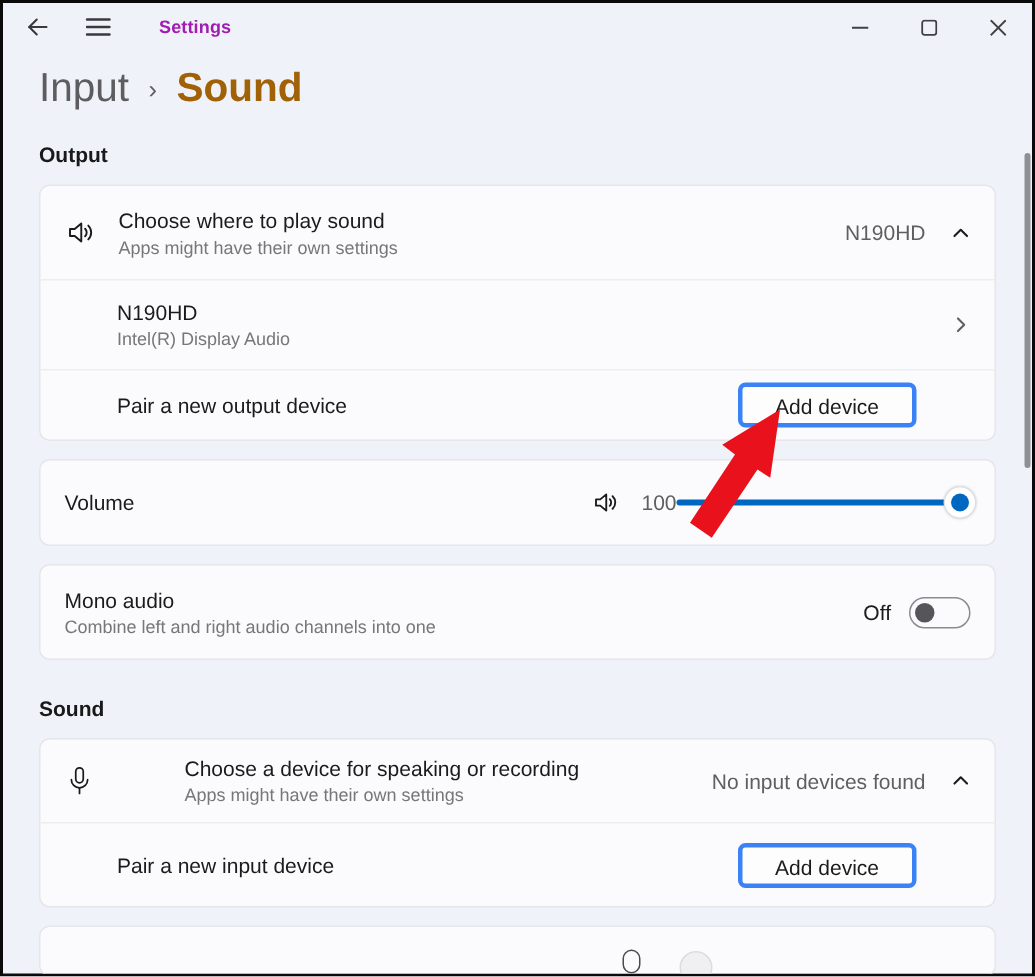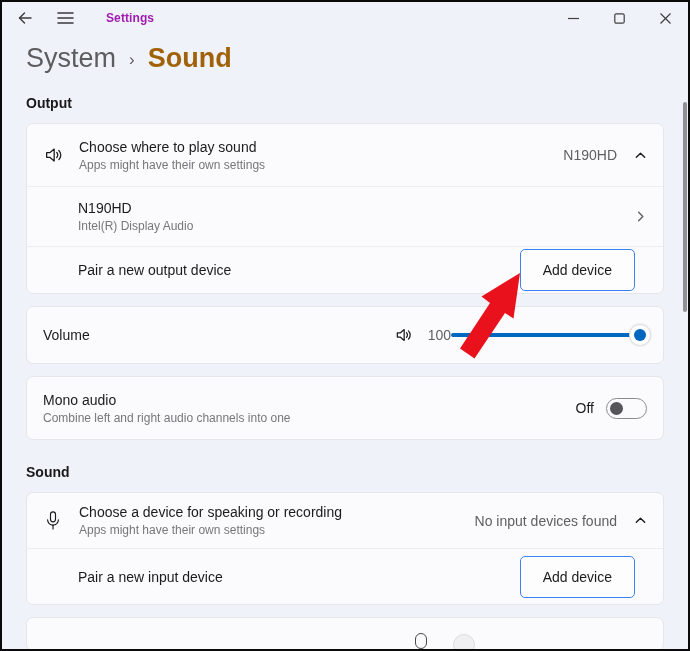--- a/index.html
+++ b/index.html
@@ -37,28 +37,28 @@
   .row-text .s { font-size:12px; color:#77777a; margin-top:3px; }
   .row-right { margin-left:auto; display:flex; align-items:center; }
   .right-value { font-size:14px; color:#5f5f61; }
   .chev { margin-left:17px; display:flex; }
 
   .row-main1 { height:62px; }
   .row-device { height:60px; padding-left:51px; }
   .row-pair { height:47px; padding-left:51px; }
   .row-volume { height:56px; }
   .row-mono { height:62px; }
-  .row-input1 { height:55px; }
+  .row-input1 { height:55px;gap:44px; }
   .row-pair-in { height:56px; padding-left:51px; }
 
   .add-btn {
     font-family:"Liberation Sans", sans-serif;
     font-size:14px; color:#1b1b1b; background:#fdfdfd;
-    border:1px solid #3b82f6; border-radius:5px;
-    padding:5px 22px; height:42px; margin-right:12px; cursor:pointer;
+    border:3px solid #3b82f6; border-radius:5px;
+    padding:5px 22px; height:30px; margin-right:36px; cursor:pointer;
   }
 
   
   .vol-icon { display:flex; margin-right:11px; }
   .vol-value { font-size:14px; color:#5f5f61; margin-right:0; width:26px; text-align:right; }
   .slider { position:relative; width:196px; height:22px; margin-right:0; cursor:pointer; }
   .slider .track { position:absolute; left:0; right:10px; top:9px; height:4px; border-radius:2px; background:#0067c0; }
   .slider .thumb {
     position:absolute; right:-4px; top:0px; width:22px; height:22px; border-radius:50%;
     background:#ffffff; border:1px solid #e0e0e3; box-shadow:0 0 2px rgba(0,0,0,.15);
@@ -118,21 +118,21 @@
             <line x1="0.5" y1="0.5" x2="10.5" y2="10.5"></line>
             <line x1="10.5" y1="0.5" x2="0.5" y2="10.5"></line>
           </svg>
       </div>
     </div>
   </div>
 
   <div class="content">
 
     <div class="breadcrumb">
-      <span class="bc-parent">System</span>
+      <span class="bc-parent">Input</span>
       <span class="bc-sep">›</span>
       <span class="bc-current">Sound</span>
     </div>
 
     <div class="section-header">Output</div>
 
     <div class="card">
       <div class="row row-main1">
         <div class="row-icon">
           <svg class="icon" width="22" height="22" viewBox="0 0 24 24" fill="none" stroke="#1b1b1b" stroke-width="1.4" stroke-linejoin="round" stroke-linecap="round">

